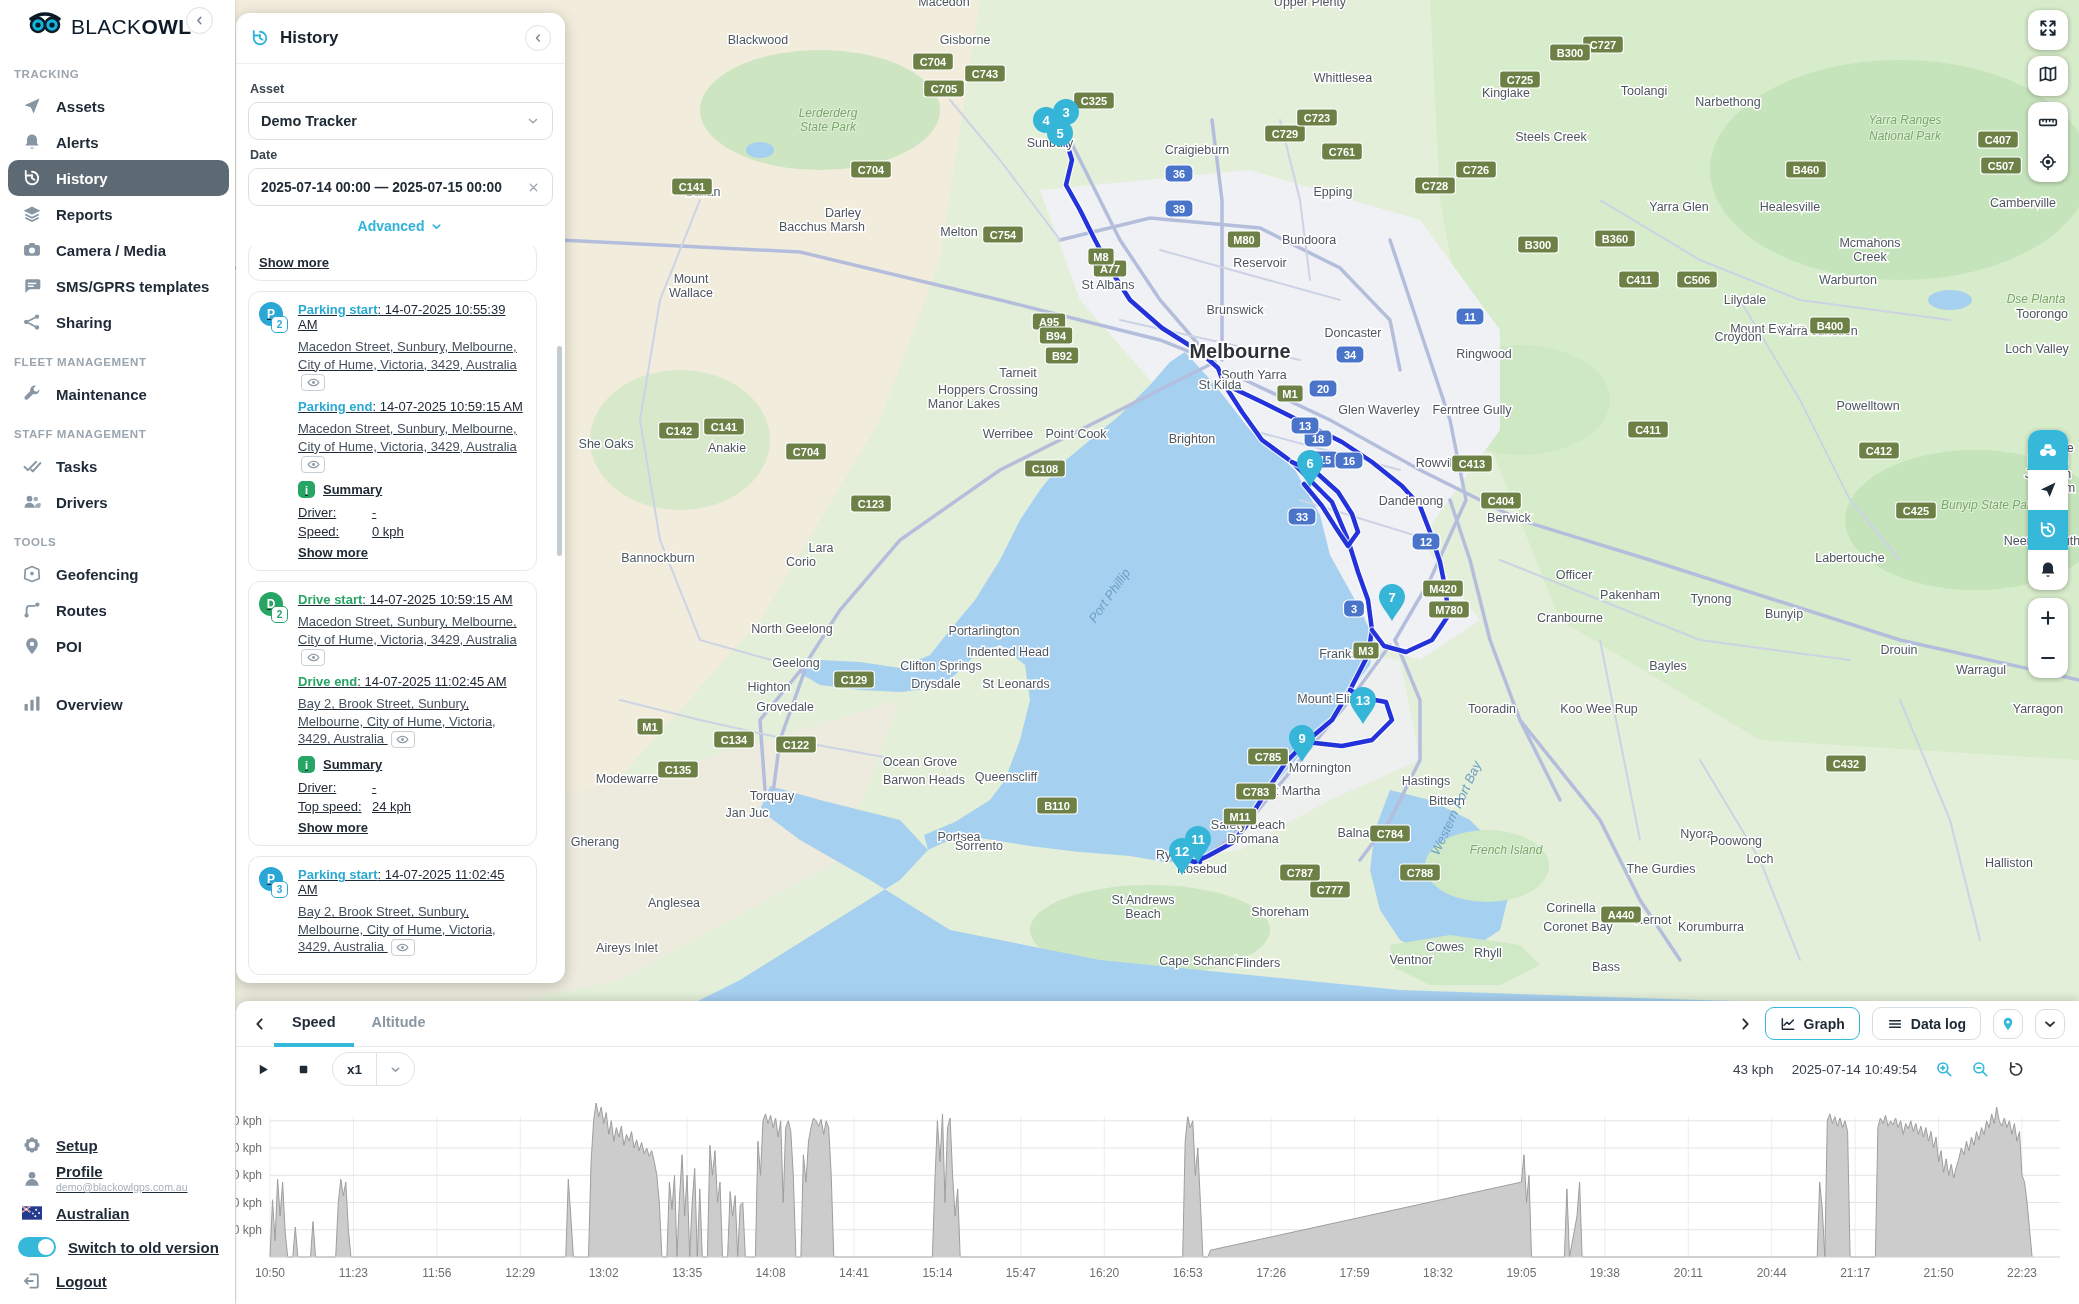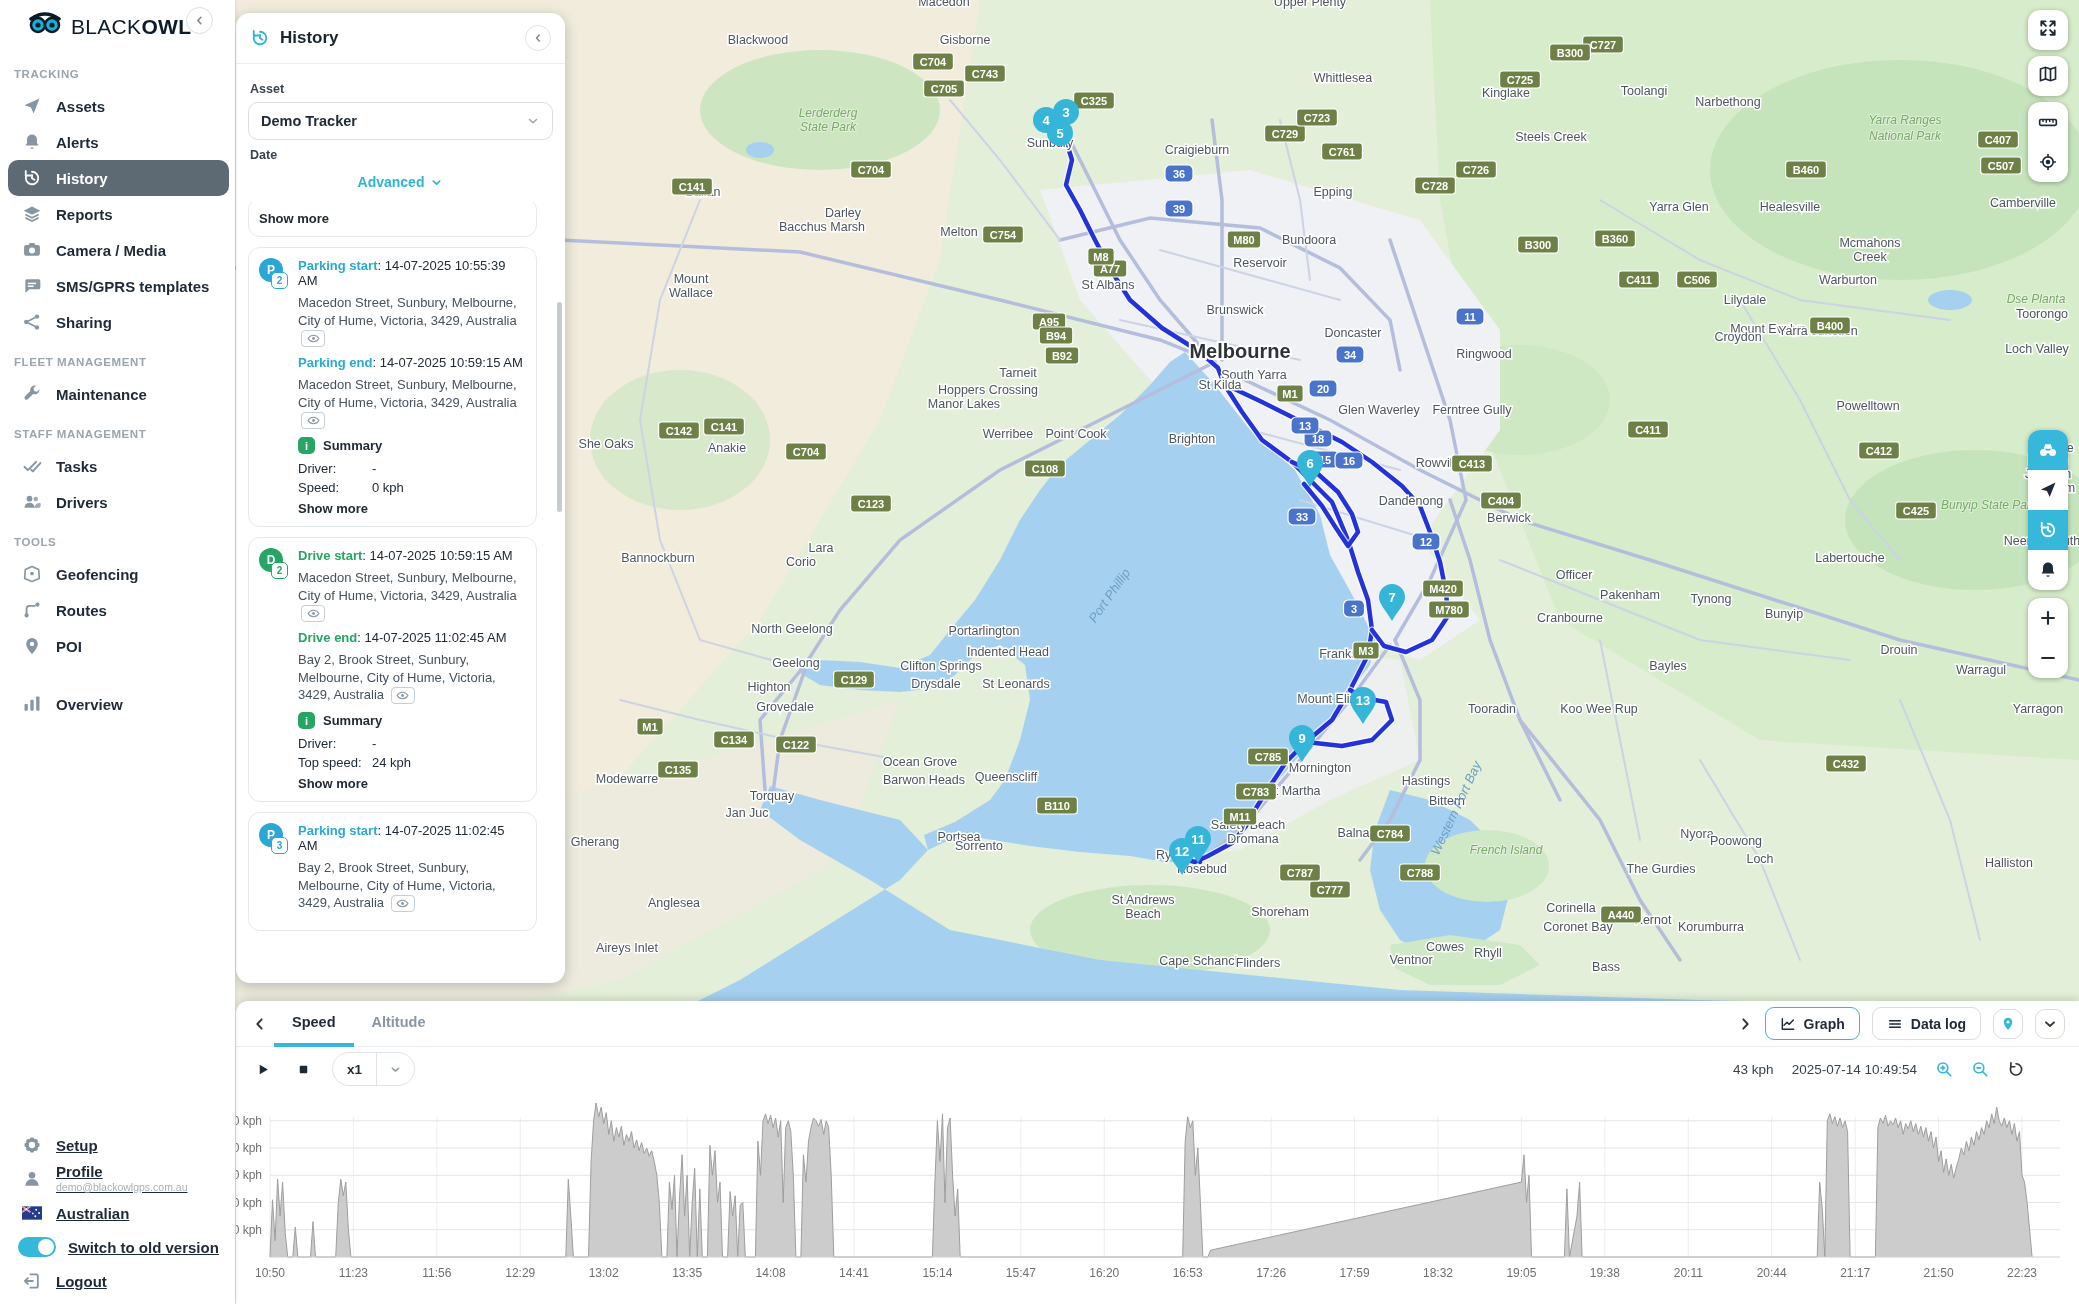--- a/index.html
+++ b/index.html
@@ -67,21 +67,21 @@
   .advanced { display:flex; align-items:center; justify-content:center; gap:6px; color:#2fb3d8;
               font-size:14px; font-weight:700; margin:12px 0; cursor:pointer; }
   .btn-row { display:flex; gap:14px; align-items:center; padding-bottom:12px; border-bottom:1px solid #edf0f2; }
   .show-btn { width:186px; height:38px; background:#35b8d9; border:none; border-radius:9px; color:#fff;
               font-size:15px; font-weight:700; cursor:pointer; font-family:inherit; }
   .sq-btn { width:42px; height:38px; border-radius:9px; background:#fff; display:flex; align-items:center;
             justify-content:center; cursor:pointer; }
   .sq-btn svg { width:18px; height:18px; }
   .doc-btn { border:1px solid #d9dfe5; color:#35b8d9; }
   .trash-btn { border:1px solid #f3c4c9; color:#e05260; }
-  #event-list { position:relative; flex:1; overflow:hidden; padding:10px 28px 0 12px; }
+  #event-list { position:relative; flex:1; overflow:hidden; padding:10px 28px 0 12px;text-decoration:underline; }
   .ev-card { border:1px solid #e4e9ed; border-radius:12px; padding:10px 10px 10px 10px; margin-bottom:10px;
              display:flex; gap:9px; background:#fff; }
   .ev-icon-col { width:30px; flex:none; position:relative; }
   .ev-badge { width:24px; height:24px; border-radius:50%; color:#fff; font-size:12px; font-weight:700;
               display:flex; align-items:center; justify-content:center; }
   .ev-badge.blue { background:#2ba7d6; } .ev-badge.green { background:#27a565; }
   .ev-num { position:absolute; left:12px; top:14px; width:17px; height:17px; border-radius:5px; background:#fff;
             font-size:10px; font-weight:700; display:flex; align-items:center; justify-content:center; }
   .ev-num.blue { border:1.5px solid #2ba7d6; color:#2ba7d6; } .ev-num.green { border:1.5px solid #27a565; color:#27a565; }
   .ev-content { flex:1; font-size:13px; color:#212b36; }
@@ -934,20 +934,28 @@
     <div class="fld-label">Asset</div>
     <div class="fld">
       <span>Demo Tracker</span>
       <span class="right">
           <svg width="14" height="14" viewBox="0 0 24 24" fill="none" stroke="currentColor" stroke-width="2.6" stroke-linecap="round" stroke-linejoin="round">
             <path d="M6 9.5 12 15l6-5.5"></path>
           </svg>
         </span>
     </div>
     <div class="fld-label">Date</div>
+    <div class="fld" style="font-weight:600; font-size:13.8px;">
+      <span>2025-07-14 00:00 — 2025-07-15 00:00</span>
+      <span class="right">
+          <svg width="13" height="13" viewBox="0 0 24 24" stroke="currentColor" stroke-width="2.4" stroke-linecap="round">
+            <path d="M6 6l12 12M18 6 6 18"></path>
+          </svg>
+        </span>
+    </div>
     <div class="advanced">
       <span>Advanced</span>
       <svg width="13" height="13" viewBox="0 0 24 24" fill="none" stroke="currentColor" stroke-width="3" stroke-linecap="round" stroke-linejoin="round">
           <path d="M6 9.5 12 15l6-5.5"></path>
         </svg>
     </div>
   </div>
   <div id="event-list">
 
   <div class="ev-card" style="margin-top: -14px; padding-top: 6px;">

